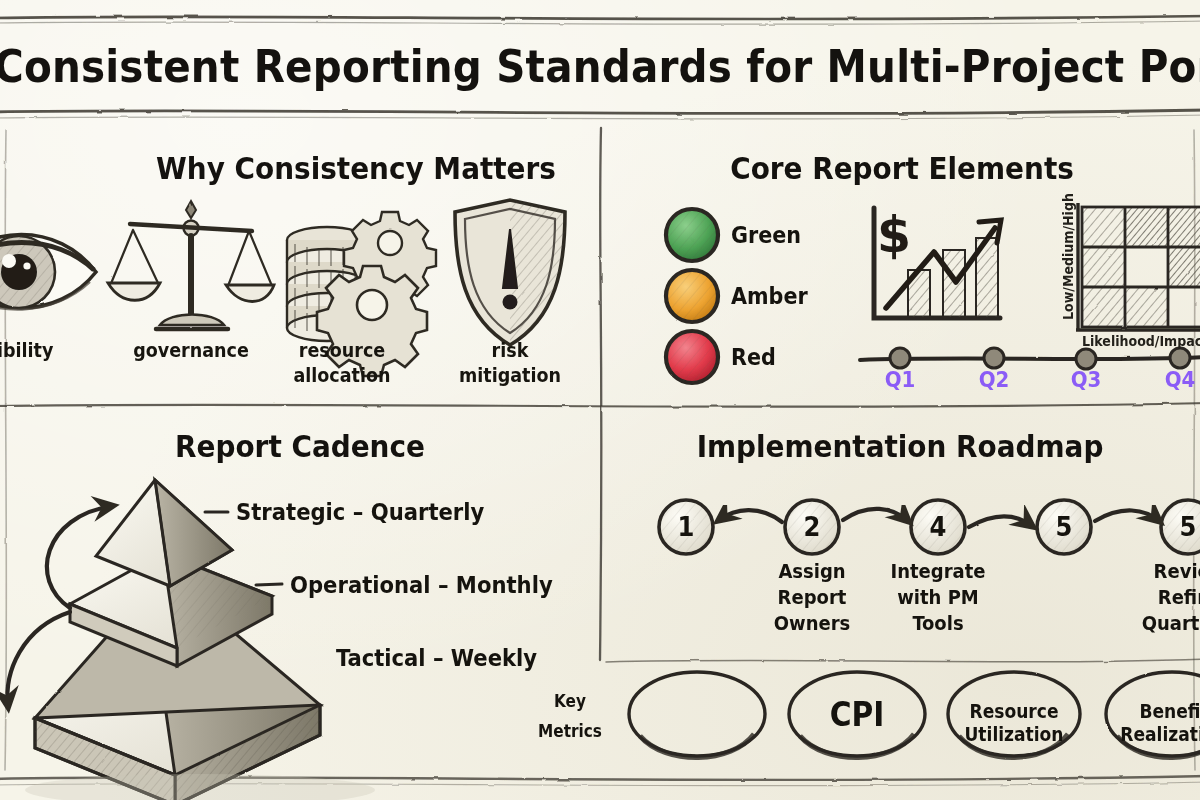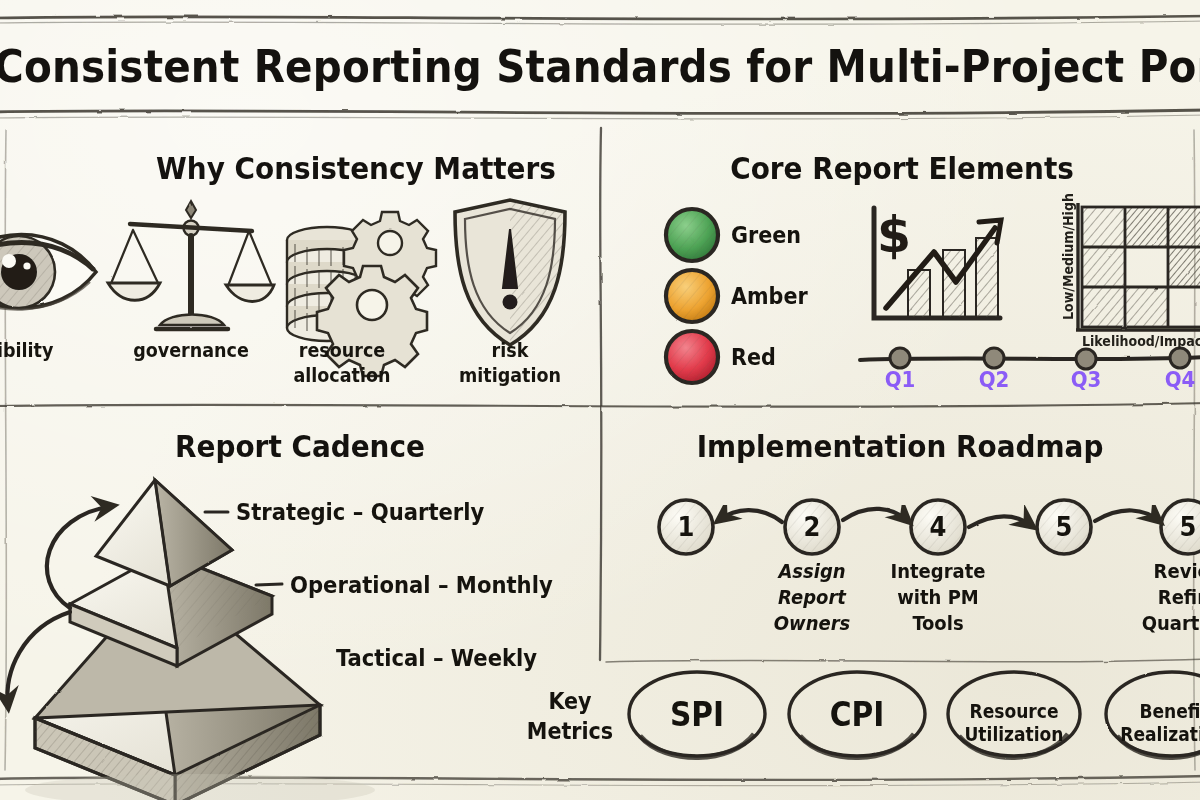--- a/index.html
+++ b/index.html
@@ -61,21 +61,21 @@
     color:#15130e;width:118px;
     font-family:"DejaVu Sans Condensed","DejaVu Sans",sans-serif;
   }
   .stepnum{
     position:absolute;width:56px;height:56px;line-height:56px;text-align:center;
     font-size:27px;font-weight:700;color:#15130e;
     font-family:"DejaVu Sans Condensed","DejaVu Sans",sans-serif;
   }
   #keymetrics-label{
     position:absolute;left:520px;top:686px;width:100px;text-align:center;
-    font-size:23px;line-height:30px;font-weight:700;color:#15130e;
+    font-size:17px;line-height:30px;font-weight:700;color:#15130e;
     font-family:"DejaVu Sans Condensed","DejaVu Sans",sans-serif;
   }
   .metriclab{
     position:absolute;text-align:center;font-weight:700;color:#15130e;
     font-family:"DejaVu Sans Condensed","DejaVu Sans",sans-serif;
   }
   .metric-big{font-size:33px;line-height:33px;}
   .metric-sm{font-size:19px;line-height:23px;}
 </style>
 </head>
@@ -381,41 +381,40 @@
   <div class="cadlab" style="left:236px;top:498px;">Strategic – Quarterly</div>
   <div class="cadlab" style="left:290px;top:571px;">Operational – Monthly</div>
   <div class="cadlab" style="left:336px;top:644px;">Tactical – Weekly</div>
 
   <div class="stepnum" style="left:658px;top:499px;">1</div>
   <div class="stepnum" style="left:784px;top:499px;">2</div>
   <div class="stepnum" style="left:910px;top:499px;">4</div>
   <div class="stepnum" style="left:1036px;top:499px;">5</div>
   <div class="stepnum" style="left:1160px;top:499px;">5</div>
 
-  <div class="steplab" style="left:753px;top:558px;font-style:italic;">
+  <div class="steplab" style="left:753px;top:558px;">
     <span>Assign</span><br>
     <span>Report</span><br>
     <span>Owners</span>
   </div>
   <div class="steplab" style="left:879px;top:558px;">
     <span>Integrate</span><br>
     <span>with PM</span><br>
     <span>Tools</span>
   </div>
   <div class="steplab" style="left:1131px;top:558px;">
     <span>Review</span><br>
     <span>Refine</span><br>
     <span>Quarterly</span>
   </div>
 
   <div id="keymetrics-label">
     <span>Key</span><br>
     <span>Metrics</span>
   </div>
-  <div class="metriclab metric-big" style="left:637px;top:698px;width:120px;">SPI</div>
   <div class="metriclab metric-big" style="left:797px;top:698px;width:120px;">CPI</div>
   <div class="metriclab metric-sm" style="left:952px;top:700px;width:124px;">
     <span>Resource</span><br>
     <span>Utilization</span>
   </div>
   <div class="metriclab metric-sm" style="left:1112px;top:700px;width:124px;">
     <span>Benefit</span><br>
     <span>Realization</span>
   </div>
 </div>

